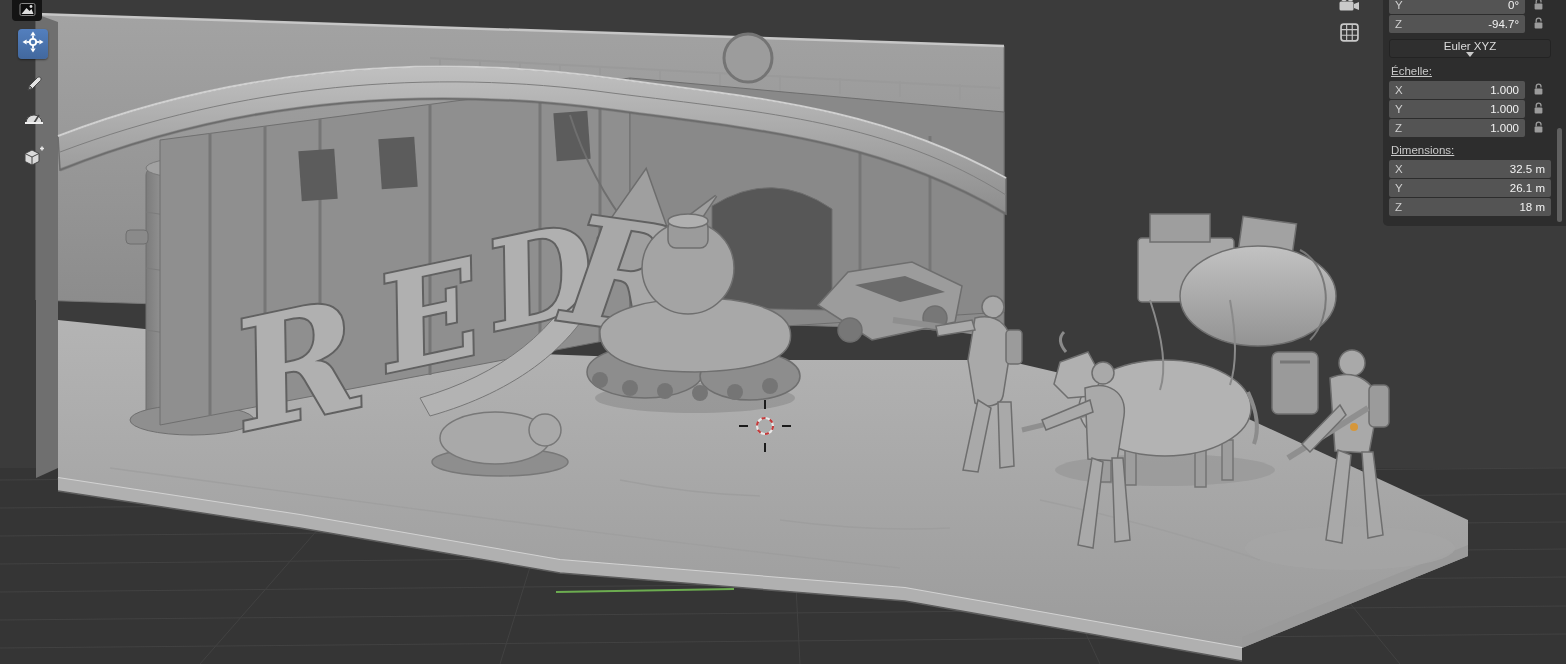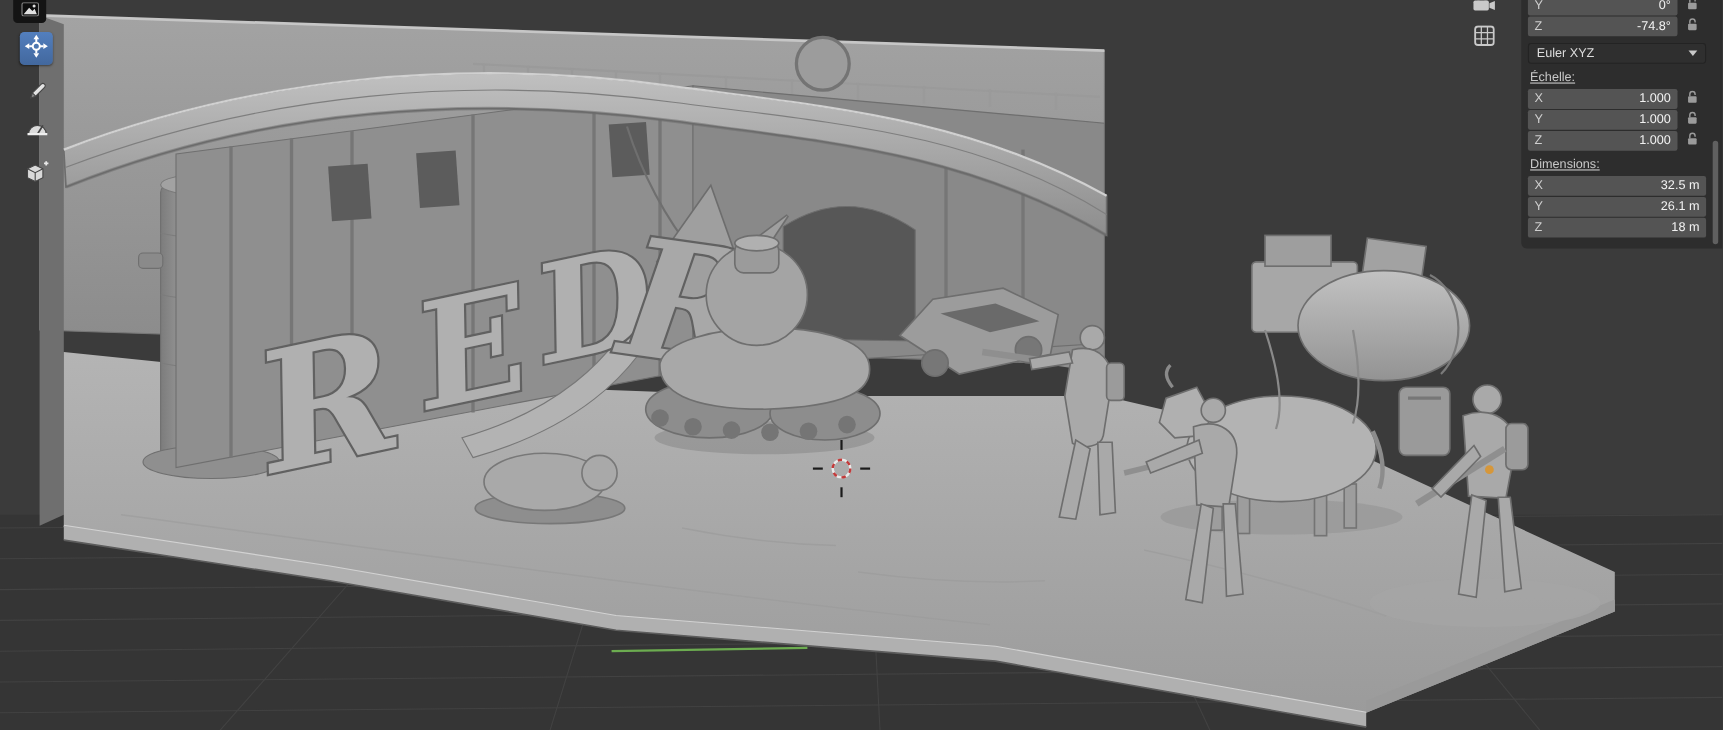--- a/index.html
+++ b/index.html
@@ -40,21 +40,21 @@
     padding:0 6px;box-sizing:border-box;
   }
   .pfield .axis{color:#cfcfcf;}
   .pfield .val{color:#f2f2f2;}
   .lockcol{width:26px;display:flex;align-items:center;justify-content:center;}
   .prow.wide .pfield{flex:0 0 162px;}
   .dropdown{
     width:162px;height:19px;background:#2f2f2f;border:1px solid #232323;
     border-radius:3px;margin:6px 0 0 0;box-sizing:border-box;
     display:flex;align-items:center;justify-content:space-between;
-    padding:0 7px;color:#dddddd;
+    padding:0 7px;color:#dddddd;flex-direction:column;
   }
   .chev{width:0;height:0;border-left:4px solid transparent;border-right:4px solid transparent;border-top:5px solid #c9c9c9;}
   .seclabel{color:#c9c9c9;margin:7px 0 3px 2px;height:13px;line-height:13px;text-decoration:underline;}
 
   
   #vscroll{position:absolute;left:1557px;top:128px;width:5px;height:94px;background:#606060;border-radius:3px;z-index:7;}
 </style>
 </head>
 <body>
 
@@ -379,21 +379,21 @@
           <path d="M3.2,5.6 V3.6 A2.4,2.4 0 0 1 8,3.6 V4.4" fill="none" stroke="#9b9b9b" stroke-width="1.3"></path>
           <rect x="1.6" y="5.6" width="7.8" height="5.8" rx="1" fill="#9b9b9b"></rect>
         </svg>
       </span>
     </div>
   </div>
 
   <div class="prow">
     <div class="pfield">
       <span class="axis">Z</span>
-      <span class="val">-74.8°</span>
+      <span class="val">-94.7°</span>
     </div>
     <div class="lockcol">
       <span>
         <svg width="11" height="13" viewBox="0 0 11 13">
           <path d="M3.2,5.6 V3.6 A2.4,2.4 0 0 1 8,3.6 V4.4" fill="none" stroke="#9b9b9b" stroke-width="1.3"></path>
           <rect x="1.6" y="5.6" width="7.8" height="5.8" rx="1" fill="#9b9b9b"></rect>
         </svg>
       </span>
     </div>
   </div>

